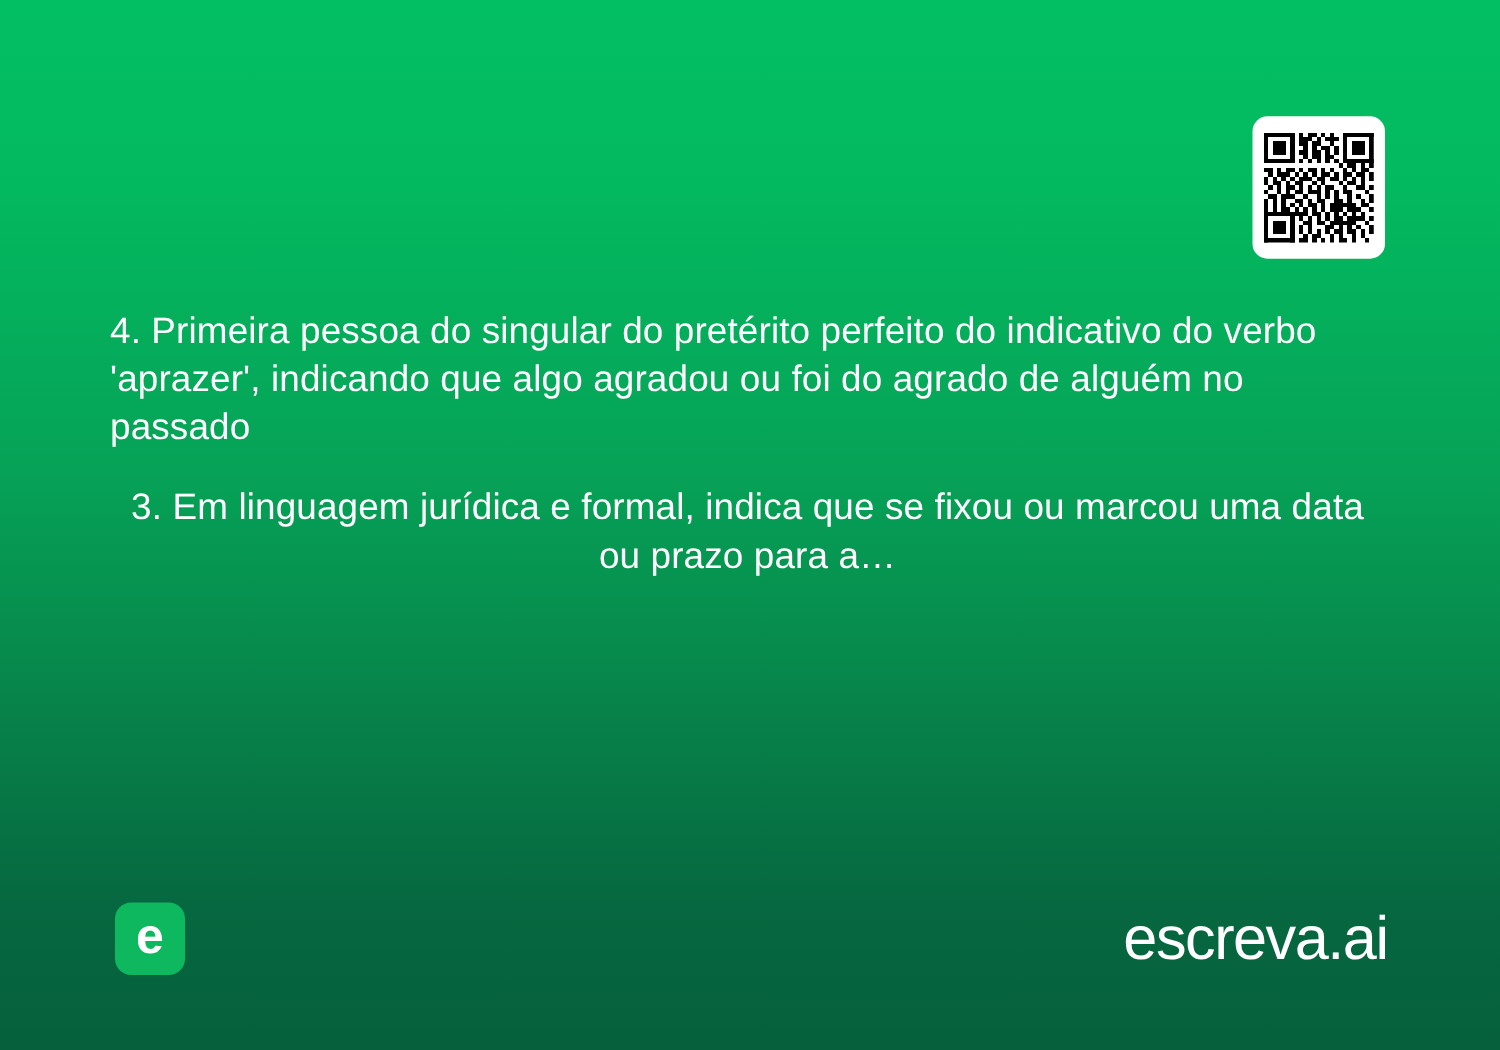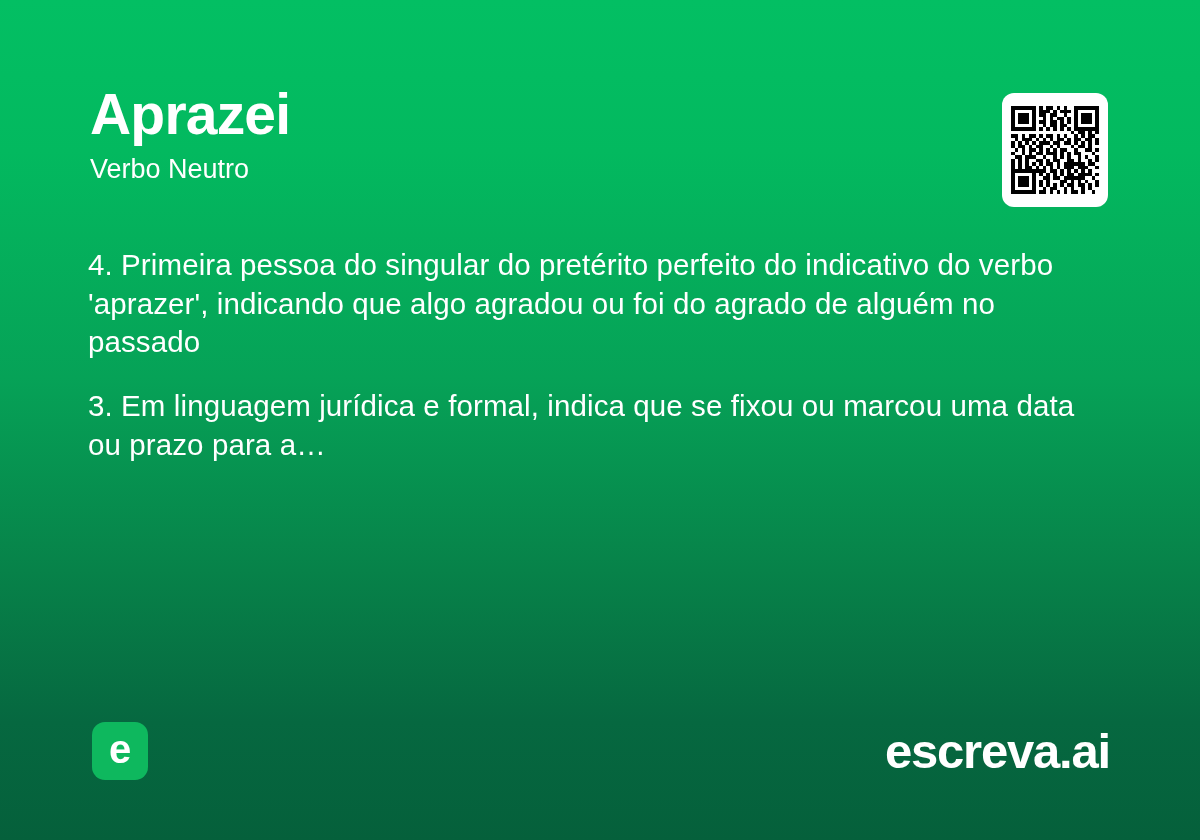--- a/index.html
+++ b/index.html
@@ -79,21 +79,21 @@
   }
 
   .definition {
     font-size:29.5px;
     line-height:1.31;
     color:#ffffff;
     font-weight:400;
     letter-spacing:0.1px;
     margin-bottom:25px;
   }
-  .definition:last-child { margin-bottom:0; }
+  .definition:last-child { margin-bottom:0;text-align:center; }
 
   
   .footer {
     position:absolute;
     left:92px;
     right:90px;
     bottom:60px;
     height:58px;
     display:flex;
     align-items:center;
@@ -110,35 +110,31 @@
     justify-content:center;
     color:#ffffff;
     font-size:40px;
     font-weight:bold;
     line-height:1;
     padding-bottom:4px;
   }
 
   .brand-name {
     font-size:49px;
-    font-weight:bold;
+    font-weight:normal;
     color:#ffffff;
     letter-spacing:-1.2px;
     line-height:1;
   }
 </style>
 </head>
 <body>
 
 <div class="card">
 
-  <div class="header">
-    <div class="word-title">Aprazei</div>
-    <div class="word-class">Verbo Neutro</div>
-  </div>
 
   <div class="qr-card">
     <svg viewBox="0 0 25 25" shape-rendering="crispEdges">
       <rect width="25" height="25" fill="#ffffff"></rect>
       <g fill="#000000">
 
         <rect x="0" y="0" width="7" height="1"></rect>
           <rect x="0" y="6" width="7" height="1"></rect>
         <rect x="0" y="0" width="1" height="7"></rect>
           <rect x="6" y="0" width="1" height="7"></rect>

